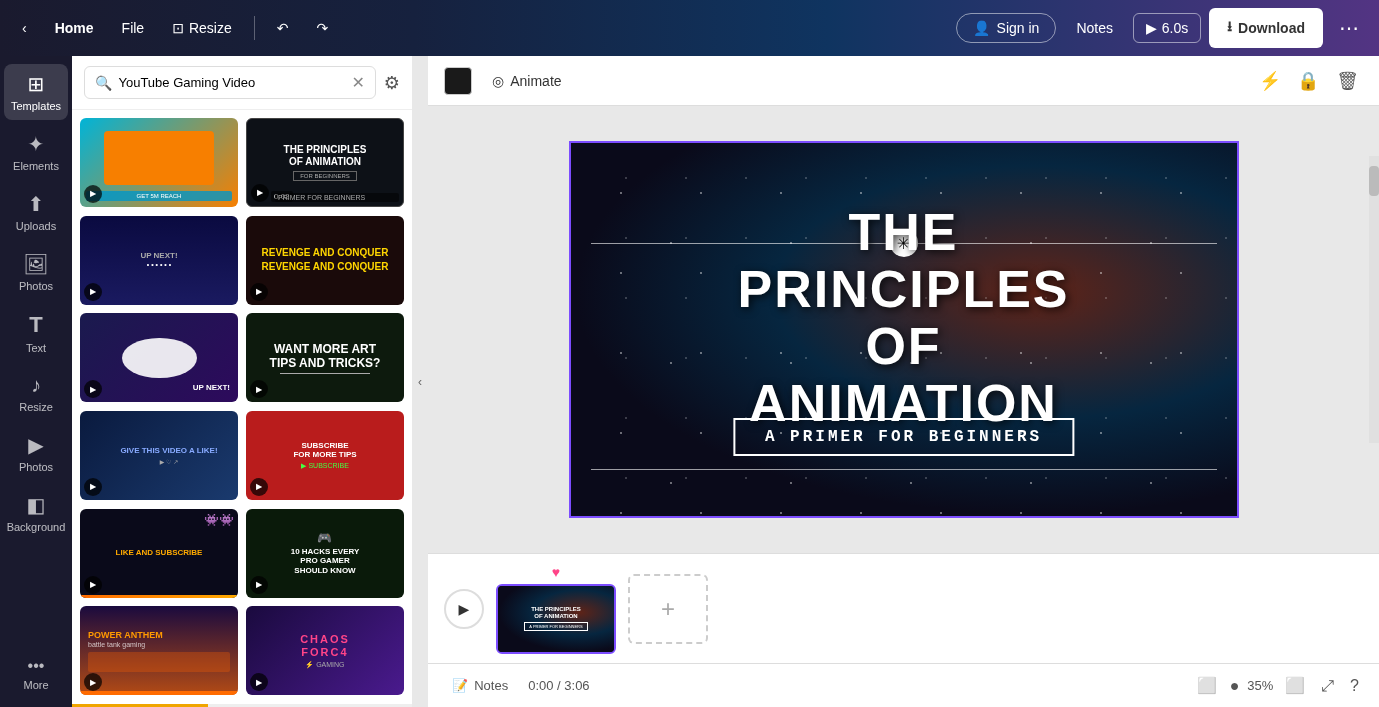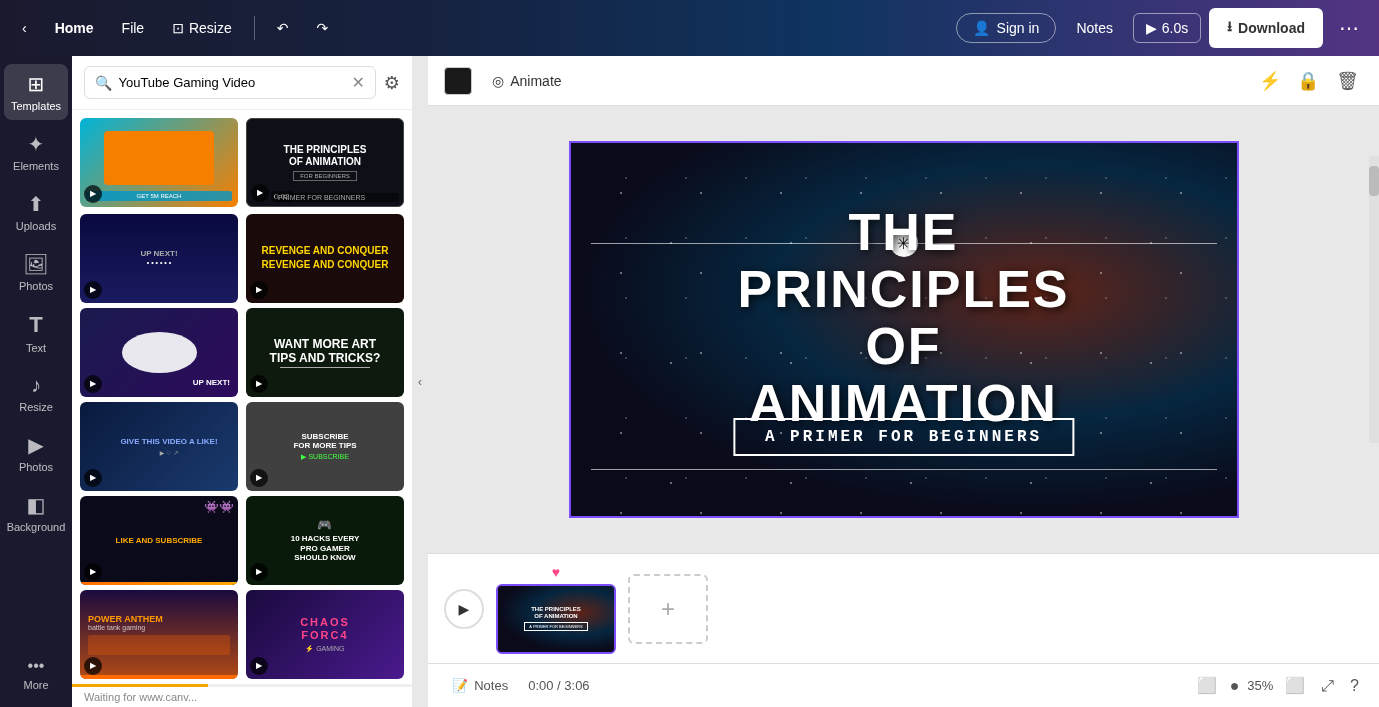--- a/index.html
+++ b/index.html
@@ -651,21 +651,21 @@
         <div class="t-play">▶</div>
       </div>
 
       <div class="template-item" style="background:linear-gradient(135deg,#0a1a3e,#1a3a6e);">
         <div class="t-thumb" style="flex-direction:column;gap:2px;padding-left:24px;">
           <div class="t-text" style="font-size:8px;color:#88aaff;">GIVE THIS VIDEO A LIKE!</div>
           <div style="font-size:6px;color:#aaa;">▶ ♡ ↗</div>
         </div>
         <div class="t-play">▶</div>
       </div>
-      <div class="template-item" style="background:#404040;">
+      <div class="template-item" style="background:#b91c1c;">
         <div class="t-thumb" style="flex-direction:column;gap:2px;">
           <div class="t-text" style="font-size:8px;">SUBSCRIBE<br>FOR MORE TIPS</div>
           <div style="font-size:7px;color:#44ff44;">▶ SUBSCRIBE</div>
         </div>
         <div class="t-play">▶</div>
       </div>
 
       <div class="template-item" style="background:#0a0a1a;position:relative;">
         <div class="t-thumb" style="flex-direction:column;gap:2px;">
           <div class="t-text" style="font-size:8px;color:#ffaa00;">LIKE AND SUBSCRIBE</div>
@@ -696,21 +696,20 @@
           <div class="t-text" style="font-size:11px;color:#ff4488;letter-spacing:2px;">CHAOS<br>FORC4</div>
           <div style="font-size:7px;color:#aaa;">⚡ GAMING</div>
         </div>
         <div class="t-play">▶</div>
       </div>
     </div>
 
     <div style="position:relative;height:3px;background:#eee;flex-shrink:0;">
       <div style="position:absolute;left:0;top:0;width:40%;height:100%;background:#f0a500;"></div>
     </div>
-    <div style="padding:4px 12px;font-size:11px;color:#888;">Waiting for www.canv...</div>
   </div>
 
   <div class="hide-panel-btn">‹</div>
 
   <div class="canvas-area">
 
     <div class="canvas-toolbar">
       <div class="color-swatch"></div>
       <button class="animate-btn">
         <span>◎</span>

